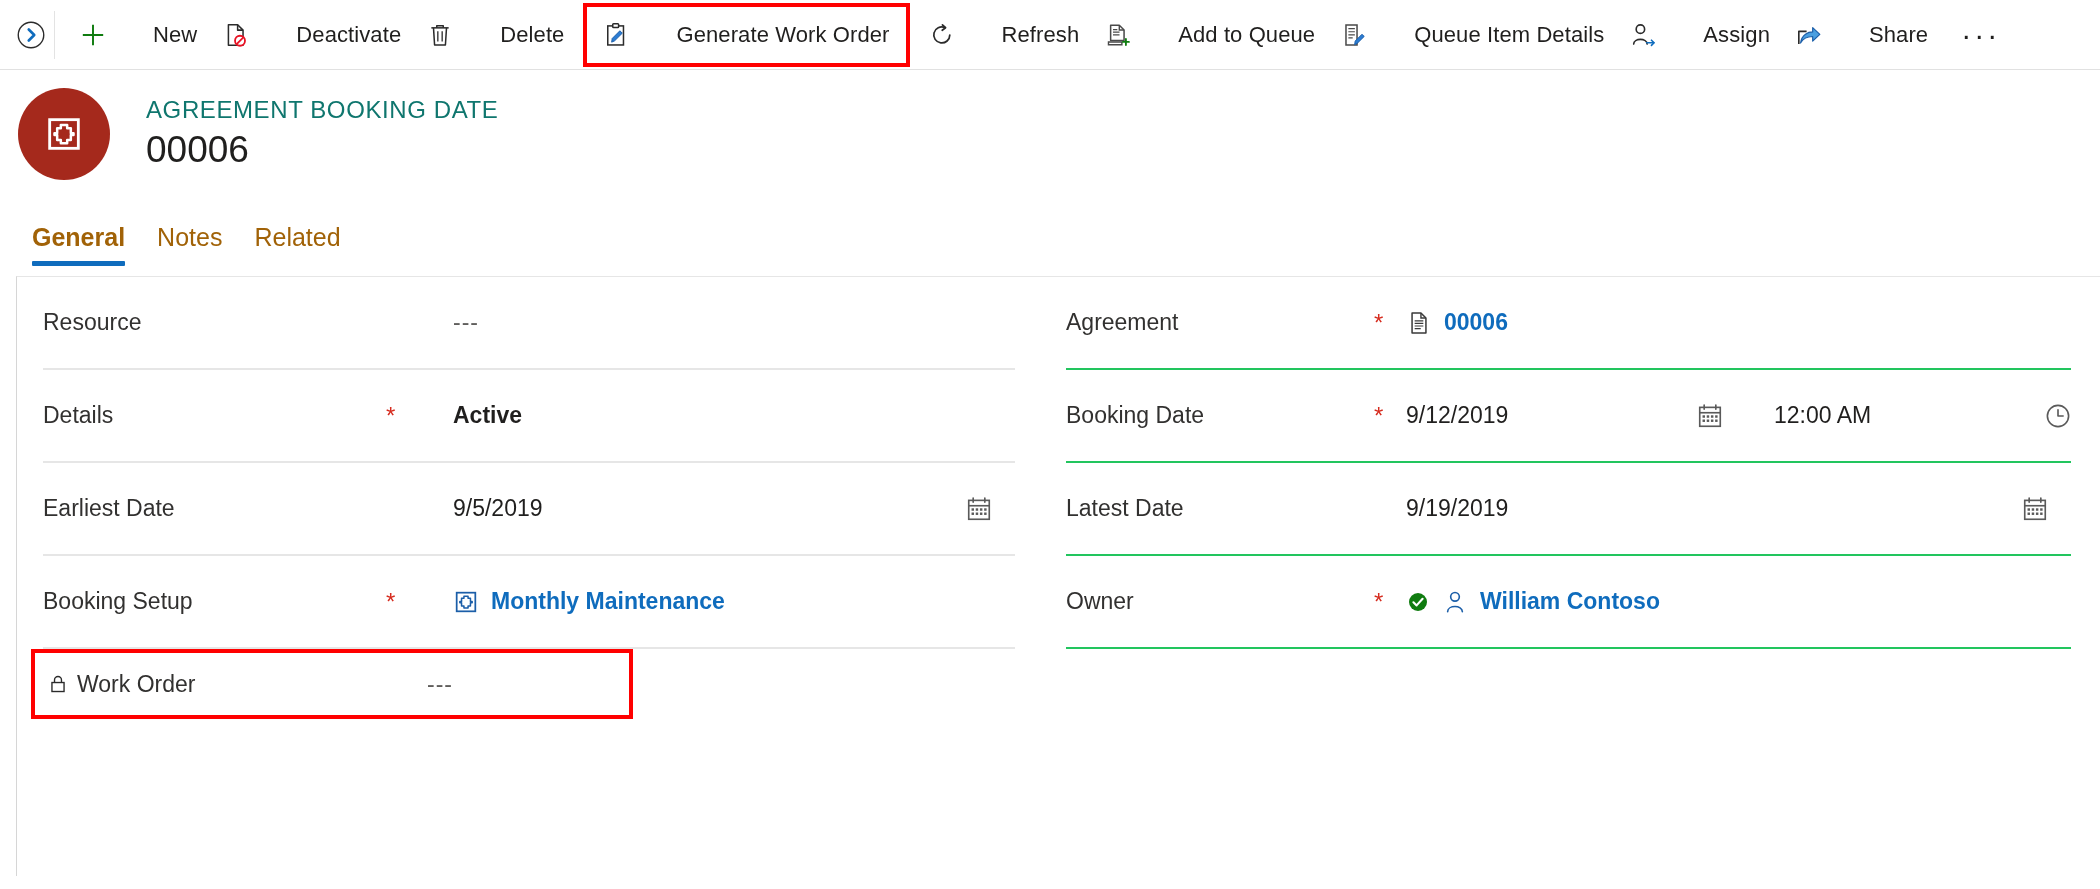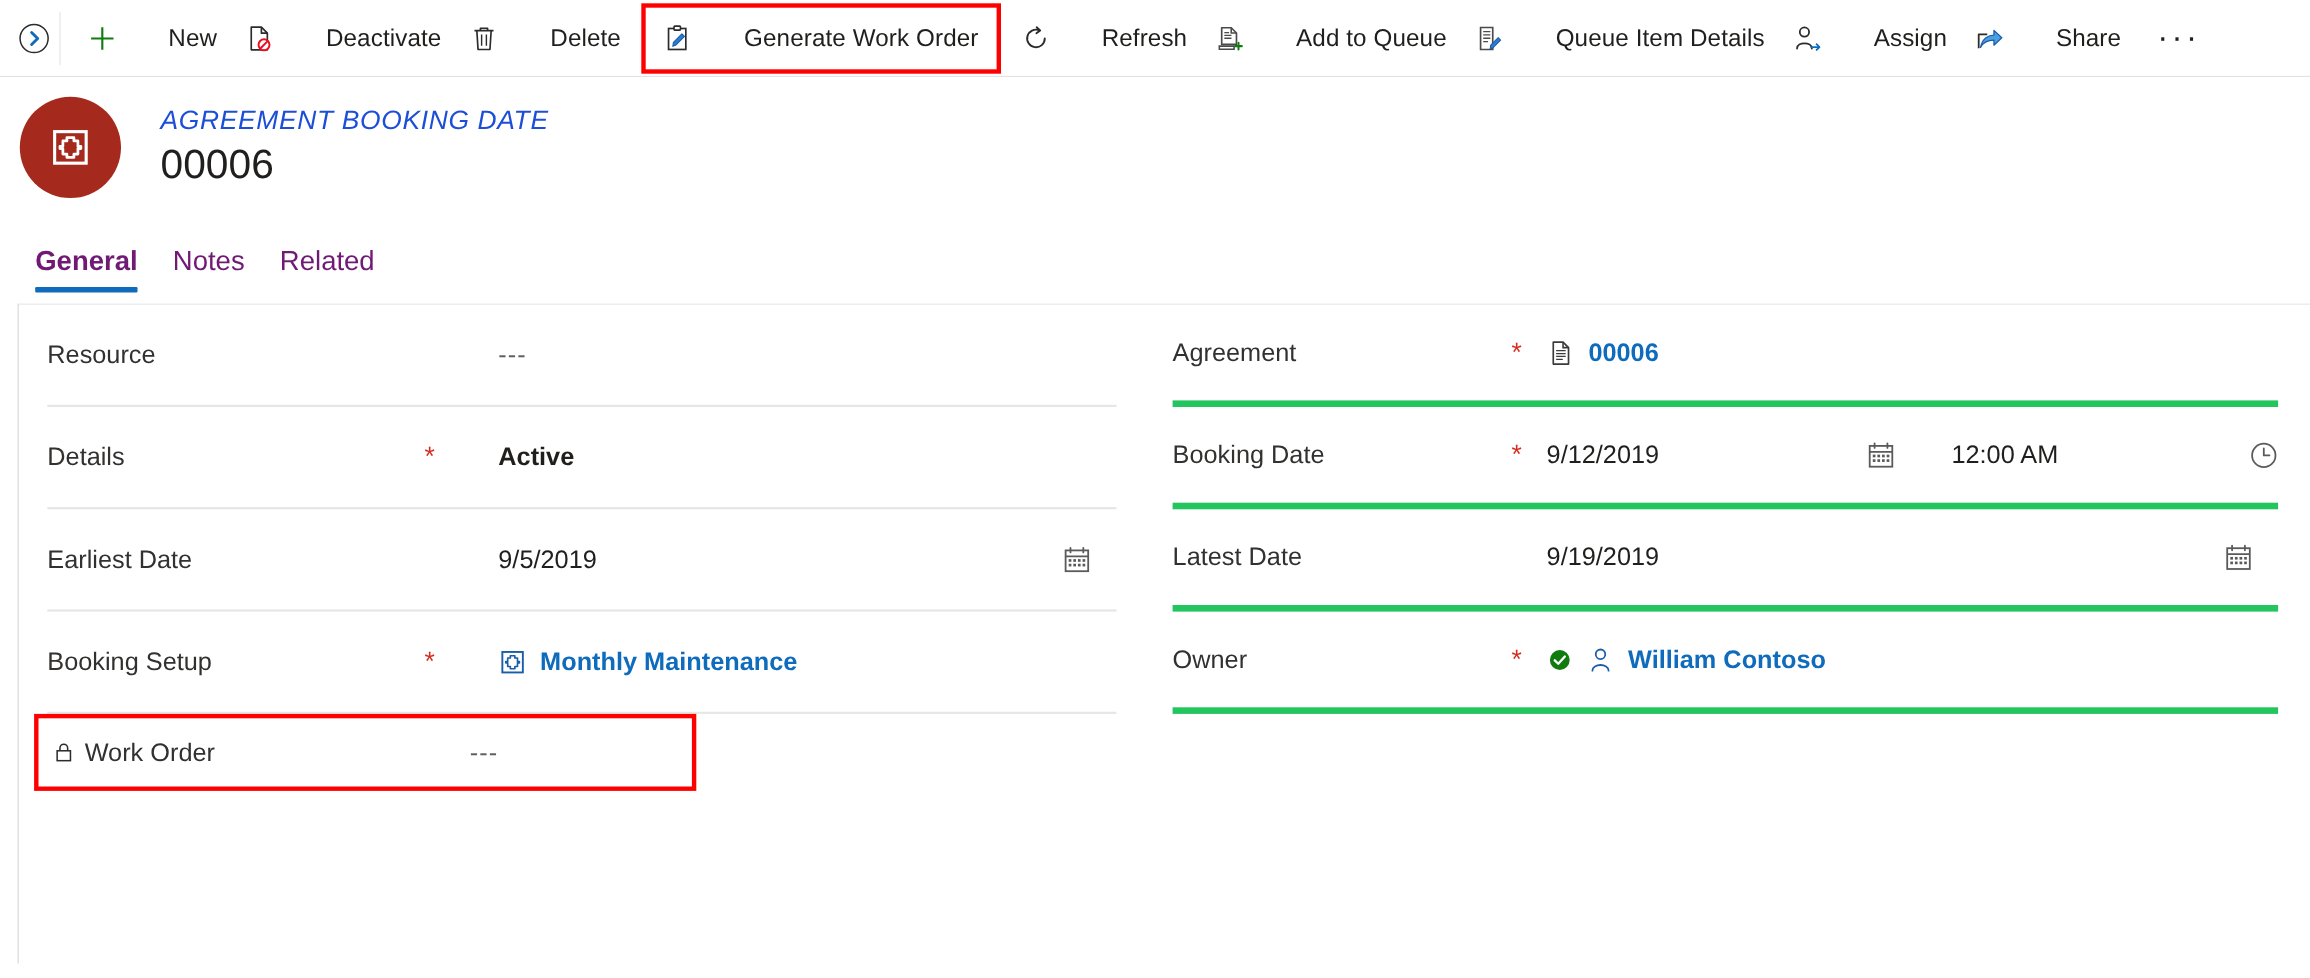--- a/index.html
+++ b/index.html
@@ -107,45 +107,44 @@
     flex: 0 0 auto;
   }
   .rec-titles {
     margin-left: 36px;
     display: flex;
     flex-direction: column;
     justify-content: center;
   }
   .rec-entity {
     font-size: 24px;
-    color: #1d4ed8;
+    color: #0f766e;
     letter-spacing: .6px;
     line-height: 1.25;
-    font-style: italic;
   }
   .rec-name {
     font-size: 37px;
     color: #201f1e;
     line-height: 1.22;
     margin-top: 2px;
   }
 
   
   .tabs {
     display: flex;
     align-items: flex-end;
     padding-left: 16px;
     height: 66px;
     margin-top: 20px;
   }
   .tab {
     position: relative;
     padding: 0 16px 14px 16px;
     font-size: 25px;
-    color: #701a75;
+    color: #a16207;
     cursor: pointer;
     white-space: nowrap;
     margin-top: 16px;
   }
   .tab.active {
     font-weight: bold;
   }
   .tab.active::after {
     content: "";
     position: absolute;
@@ -180,21 +179,21 @@
     width: 1020px;
   }
   .field {
     display: flex;
     align-items: center;
     height: 93px;
     box-sizing: border-box;
     position: relative;
   }
   .col-left .field { border-bottom: 2px solid #e6e6e6; margin-left: 26px; width: 972px; gap: 35px;}
-  .col-right .field { border-bottom: 6px solid #22c55e; width: 1005px; }
+  .col-right .field { border-bottom: 2px solid #22c55e; width: 1005px; }
 
   .field.boxed {
     border: 4px solid #ff0000;
     margin-left: 14px;
     width: 602px;
     height: 70px;
     padding-left: 12px;
   }
 
   .f-label {

